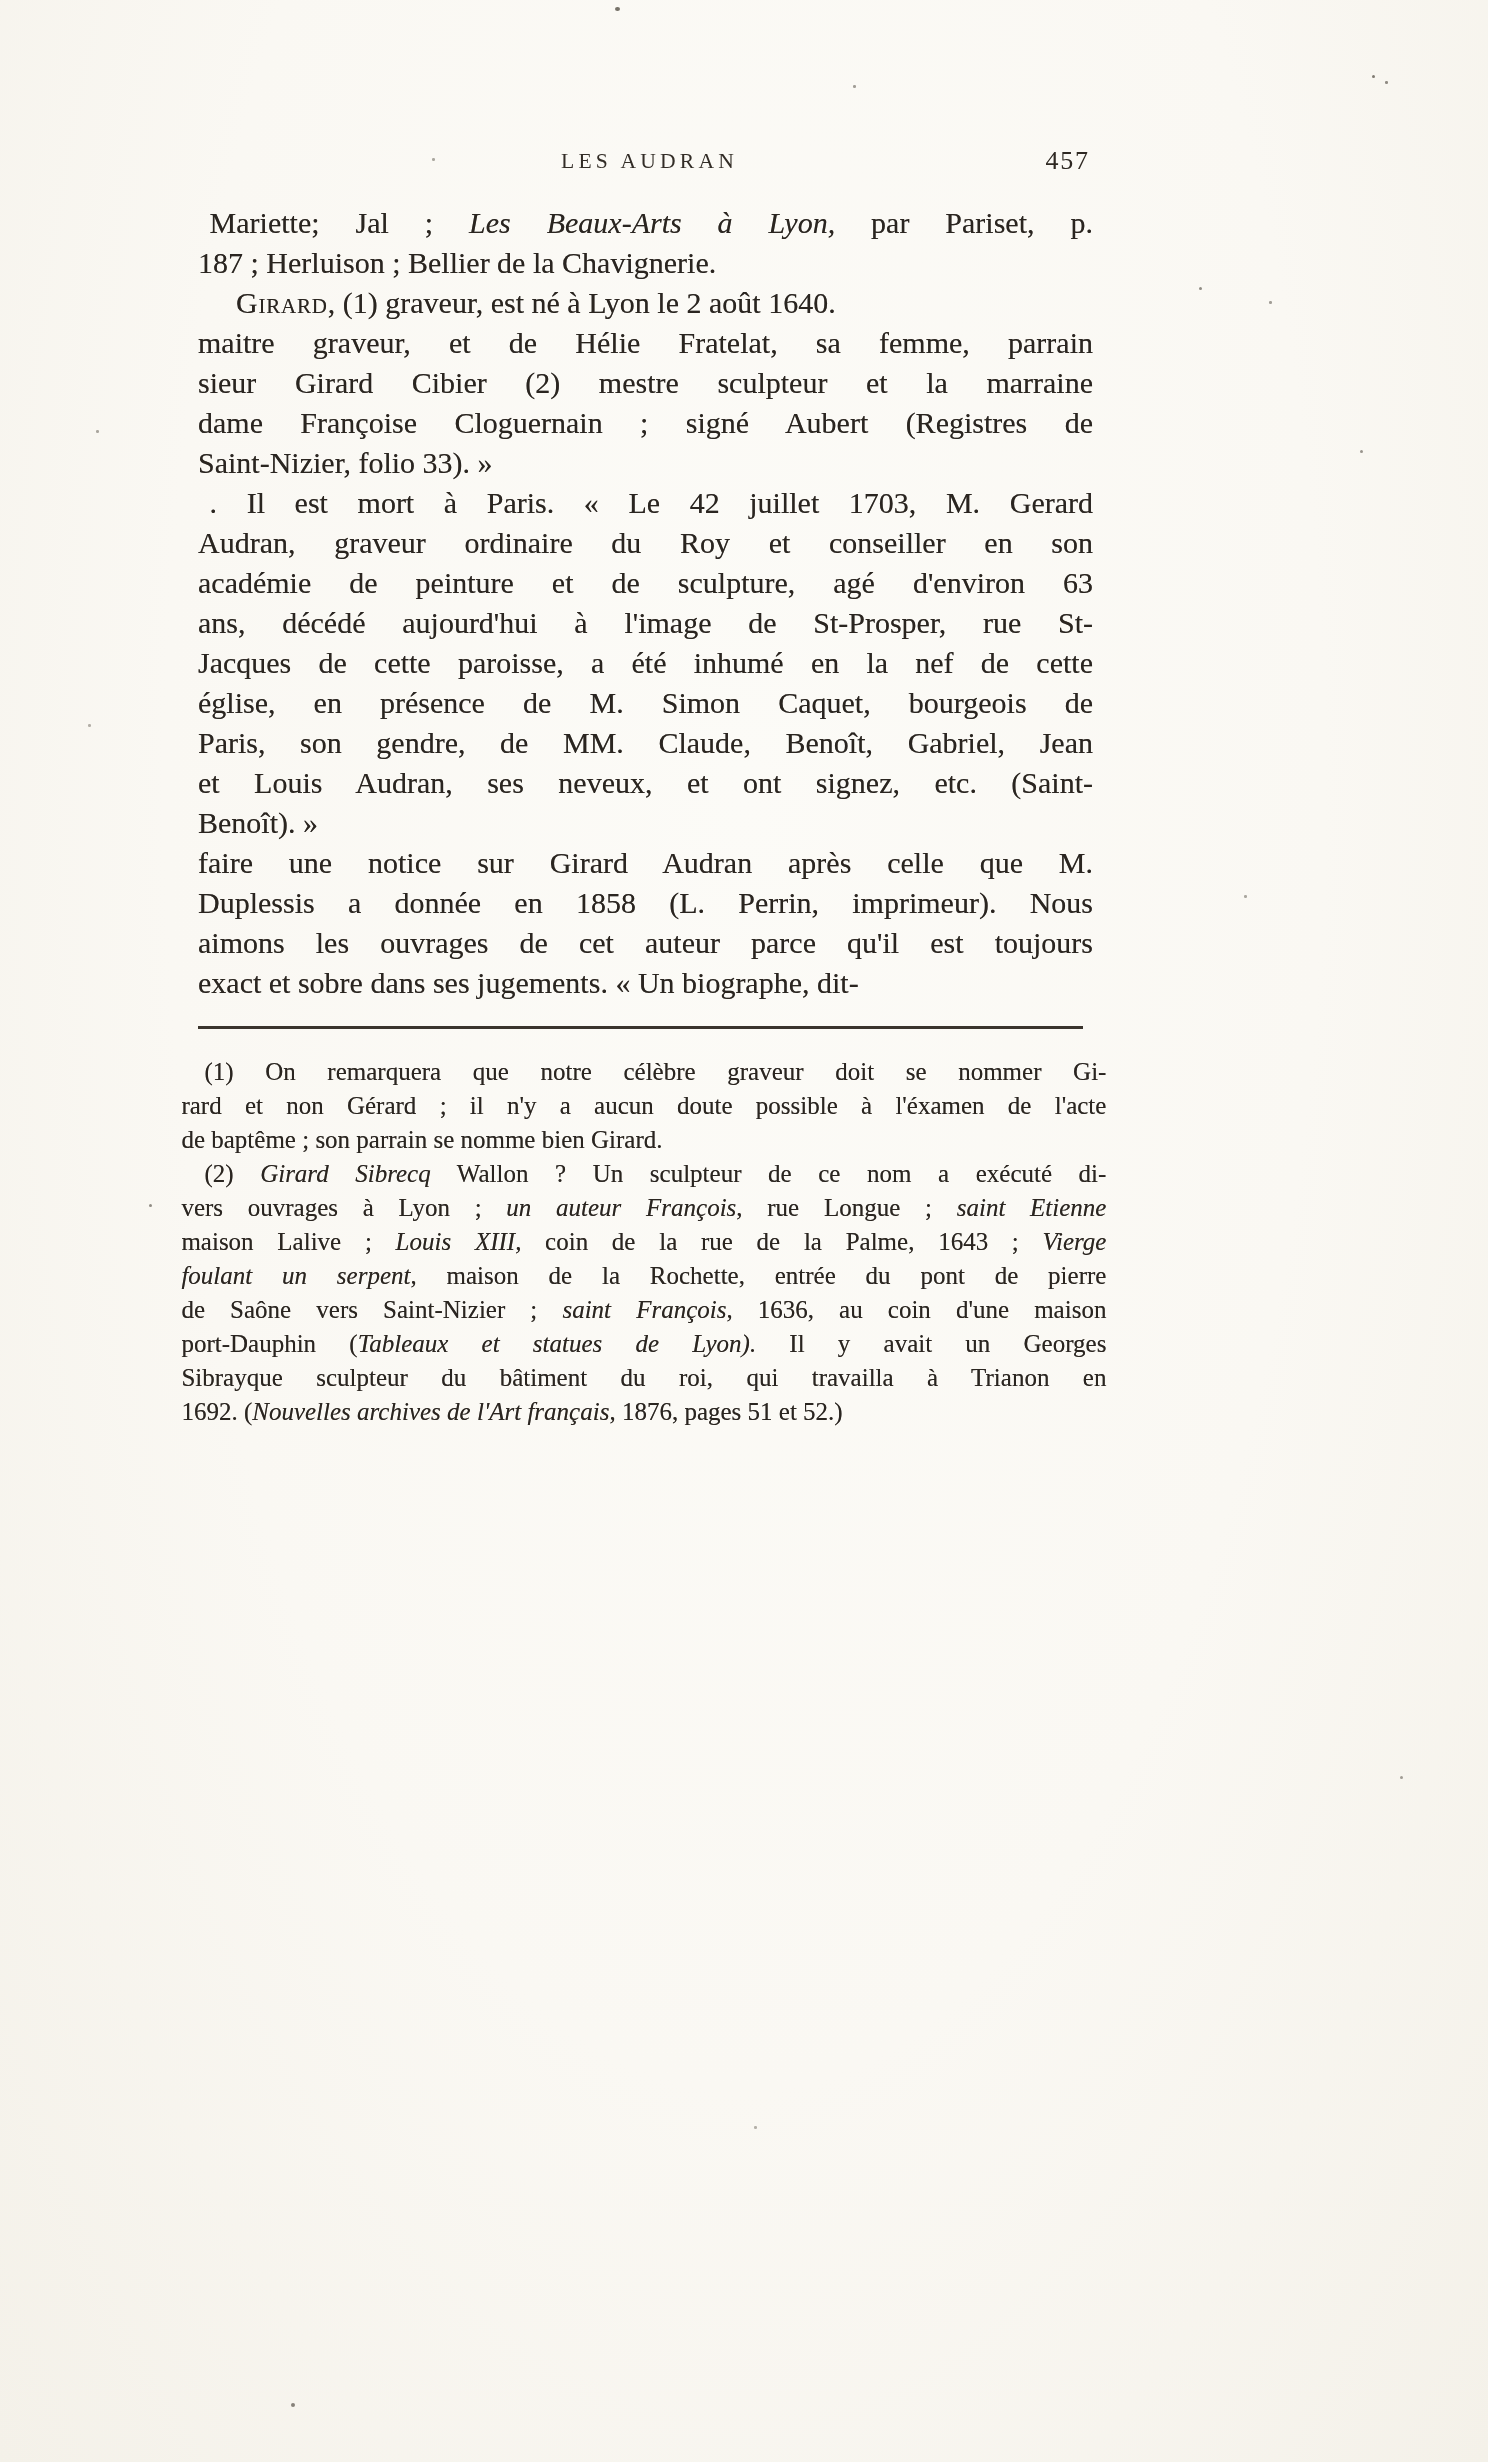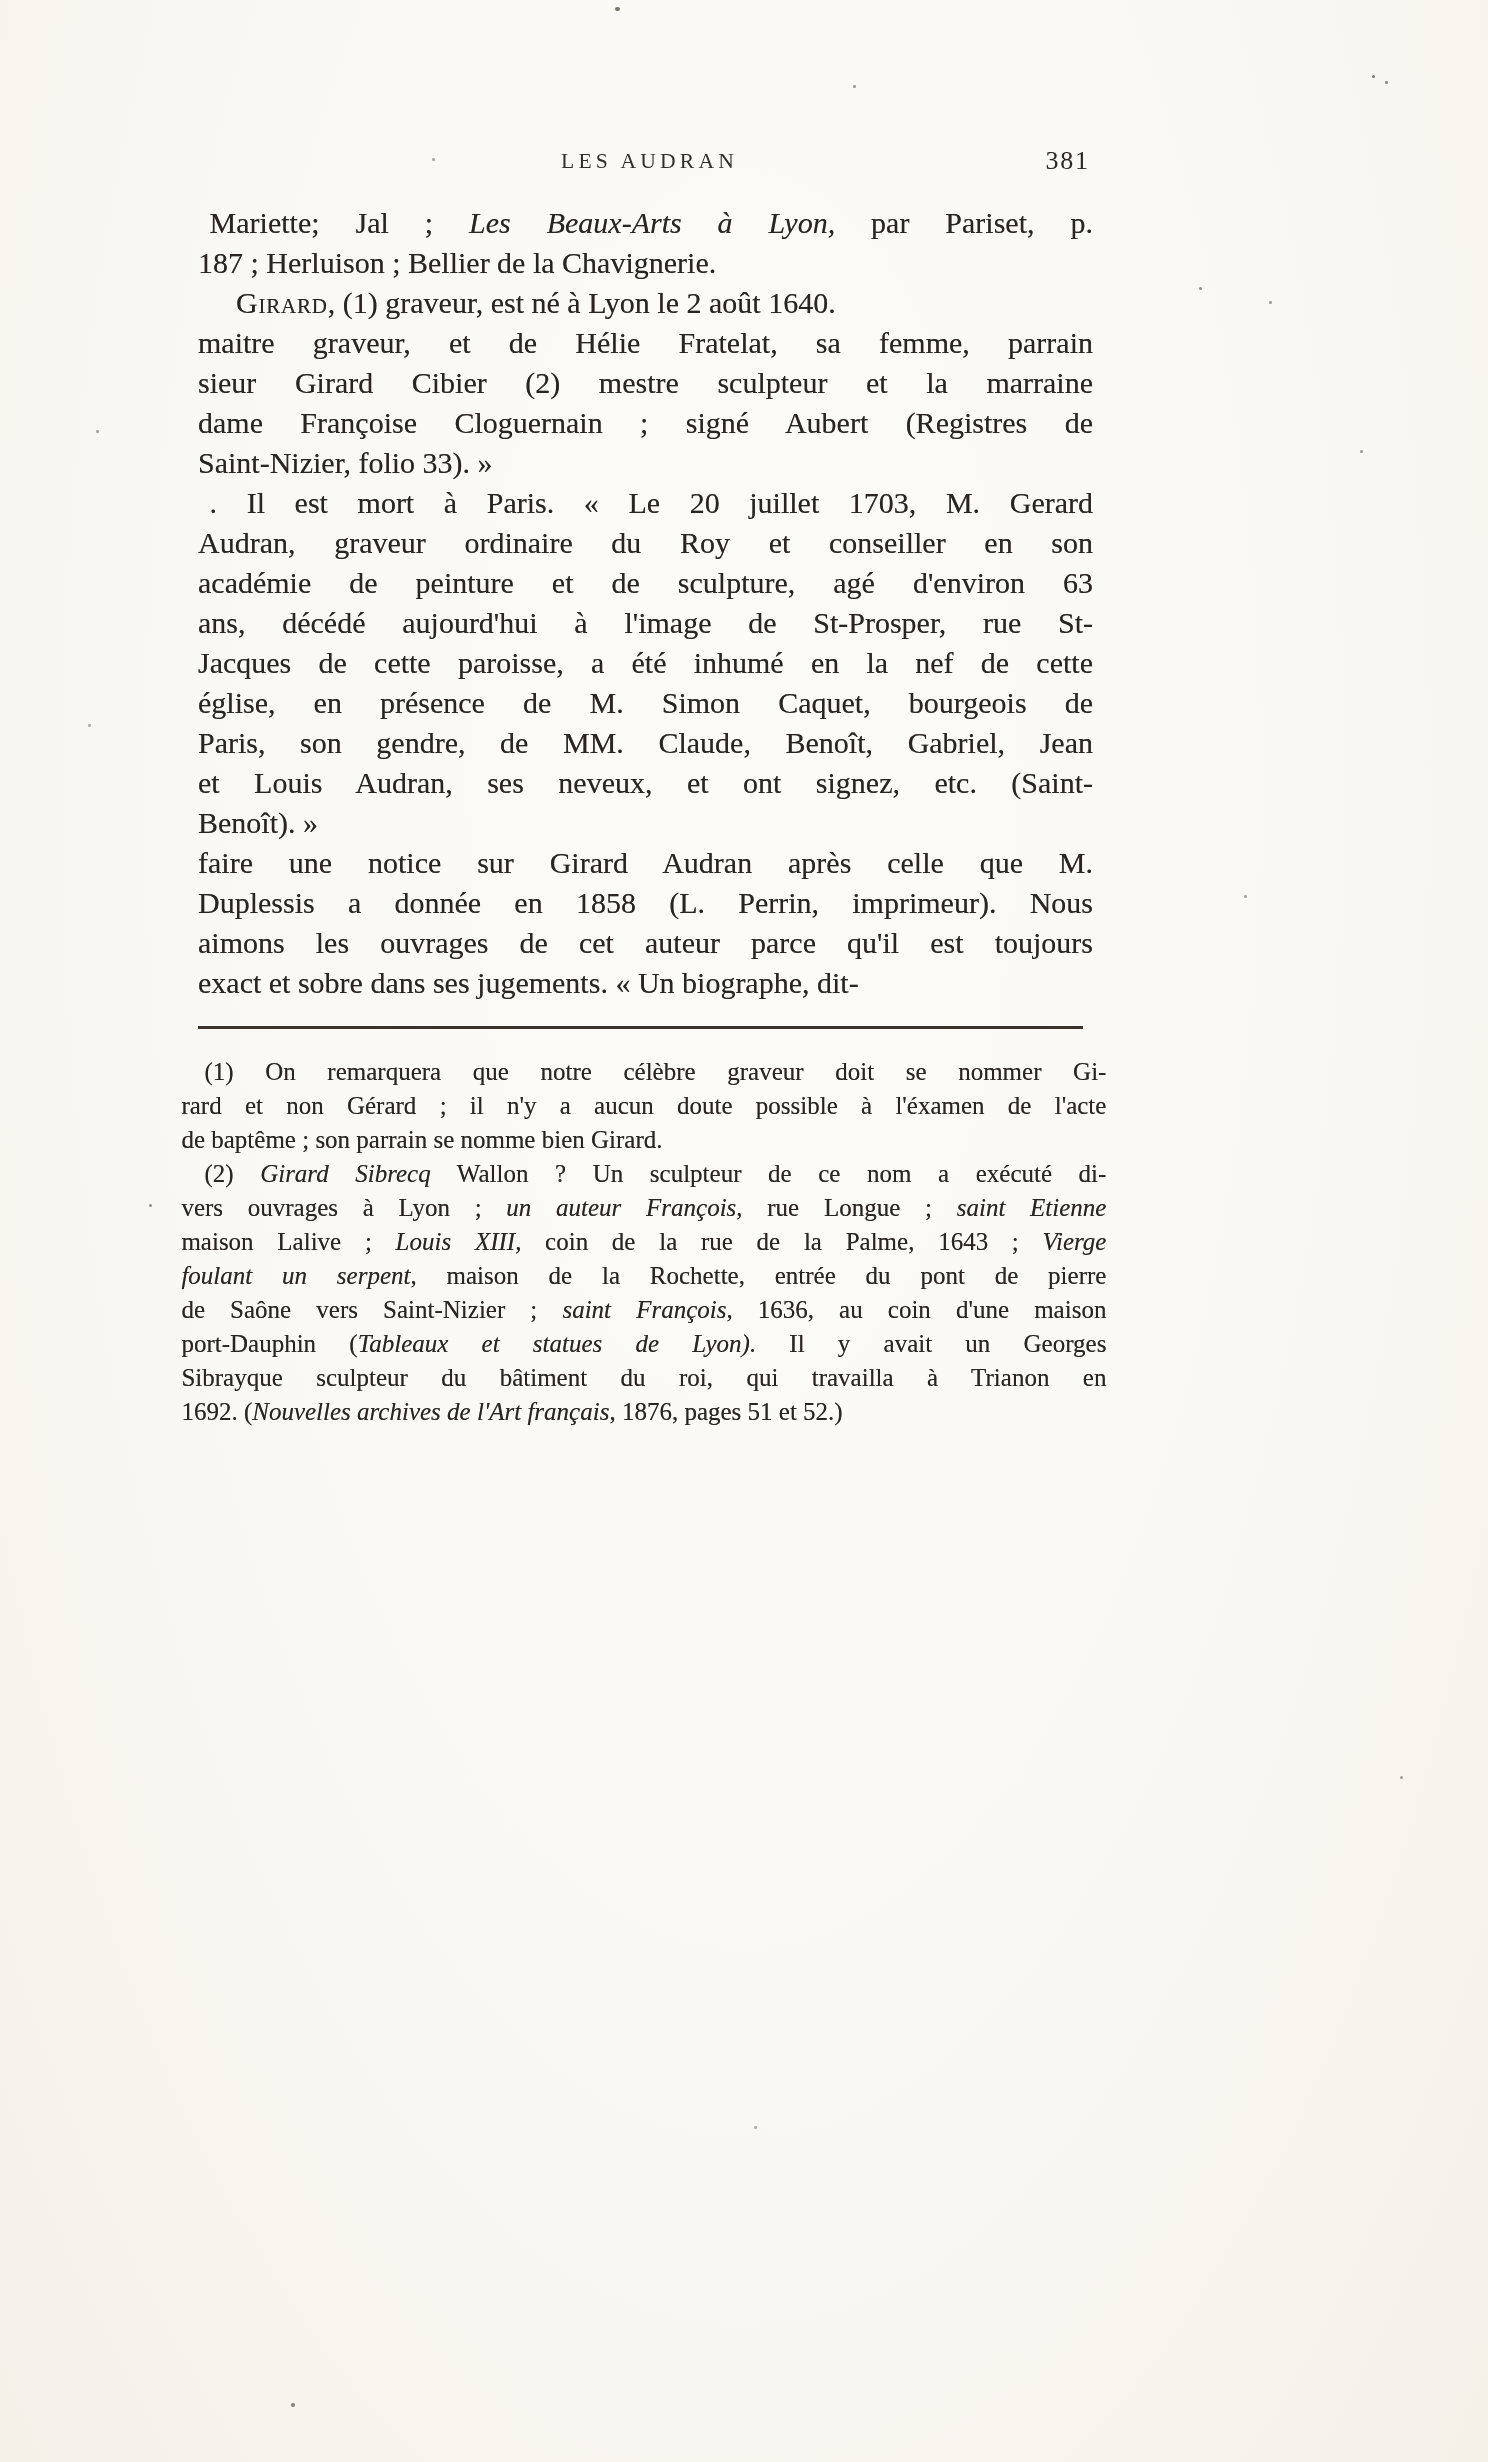--- a/index.html
+++ b/index.html
@@ -94,32 +94,32 @@
 </style>
 </head>
 <body>
 
 <div class="page">
 
   <div class="column">
 
     <div class="header">
       <div class="running-title">LES AUDRAN</div>
-      <div class="page-number">381</div>
+      <div class="page-number">457</div>
     </div>
 
     <div class="main-text">
       <div class="line just ind1"><span>Mariette; Jal ; </span><span class="it">Les Beaux-Arts à Lyon,</span><span> par Pariset, p.</span></div>
       <div class="line"><span>187 ; Herluison ; Bellier de la Chavignerie.</span></div>
       <div class="line ind2"><span class="sc">Girard</span><span>, (1) graveur, est né à Lyon le 2 août 1640.</span></div>
       <div class="line just"><span>maitre graveur, et de Hélie Fratelat, sa femme, parrain</span></div>
       <div class="line just"><span>sieur Girard Cibier (2) mestre sculpteur et la marraine</span></div>
       <div class="line just"><span>dame Françoise Cloguernain ; signé Aubert (Registres de</span></div>
       <div class="line"><span>Saint-Nizier, folio 33). »</span></div>
-      <div class="line just ind1"><span>. Il est mort à Paris. « Le 20 juillet 1703, M. Gerard</span></div>
+      <div class="line just ind1"><span>. Il est mort à Paris. « Le 42 juillet 1703, M. Gerard</span></div>
       <div class="line just"><span>Audran, graveur ordinaire du Roy et conseiller en son</span></div>
       <div class="line just"><span>académie de peinture et de sculpture, agé d'environ 63</span></div>
       <div class="line just"><span>ans, décédé aujourd'hui à l'image de St-Prosper, rue St-</span></div>
       <div class="line just"><span>Jacques de cette paroisse, a été inhumé en la nef de cette</span></div>
       <div class="line just"><span>église, en présence de M. Simon Caquet, bourgeois de</span></div>
       <div class="line just"><span>Paris, son gendre, de MM. Claude, Benoît, Gabriel, Jean</span></div>
       <div class="line just"><span>et Louis Audran, ses neveux, et ont signez, etc. (Saint-</span></div>
       <div class="line"><span>Benoît). »</span></div>
       <div class="line just"><span>faire une notice sur Girard Audran après celle que M.</span></div>
       <div class="line just"><span>Duplessis a donnée en 1858 (L. Perrin, imprimeur). Nous</span></div>

